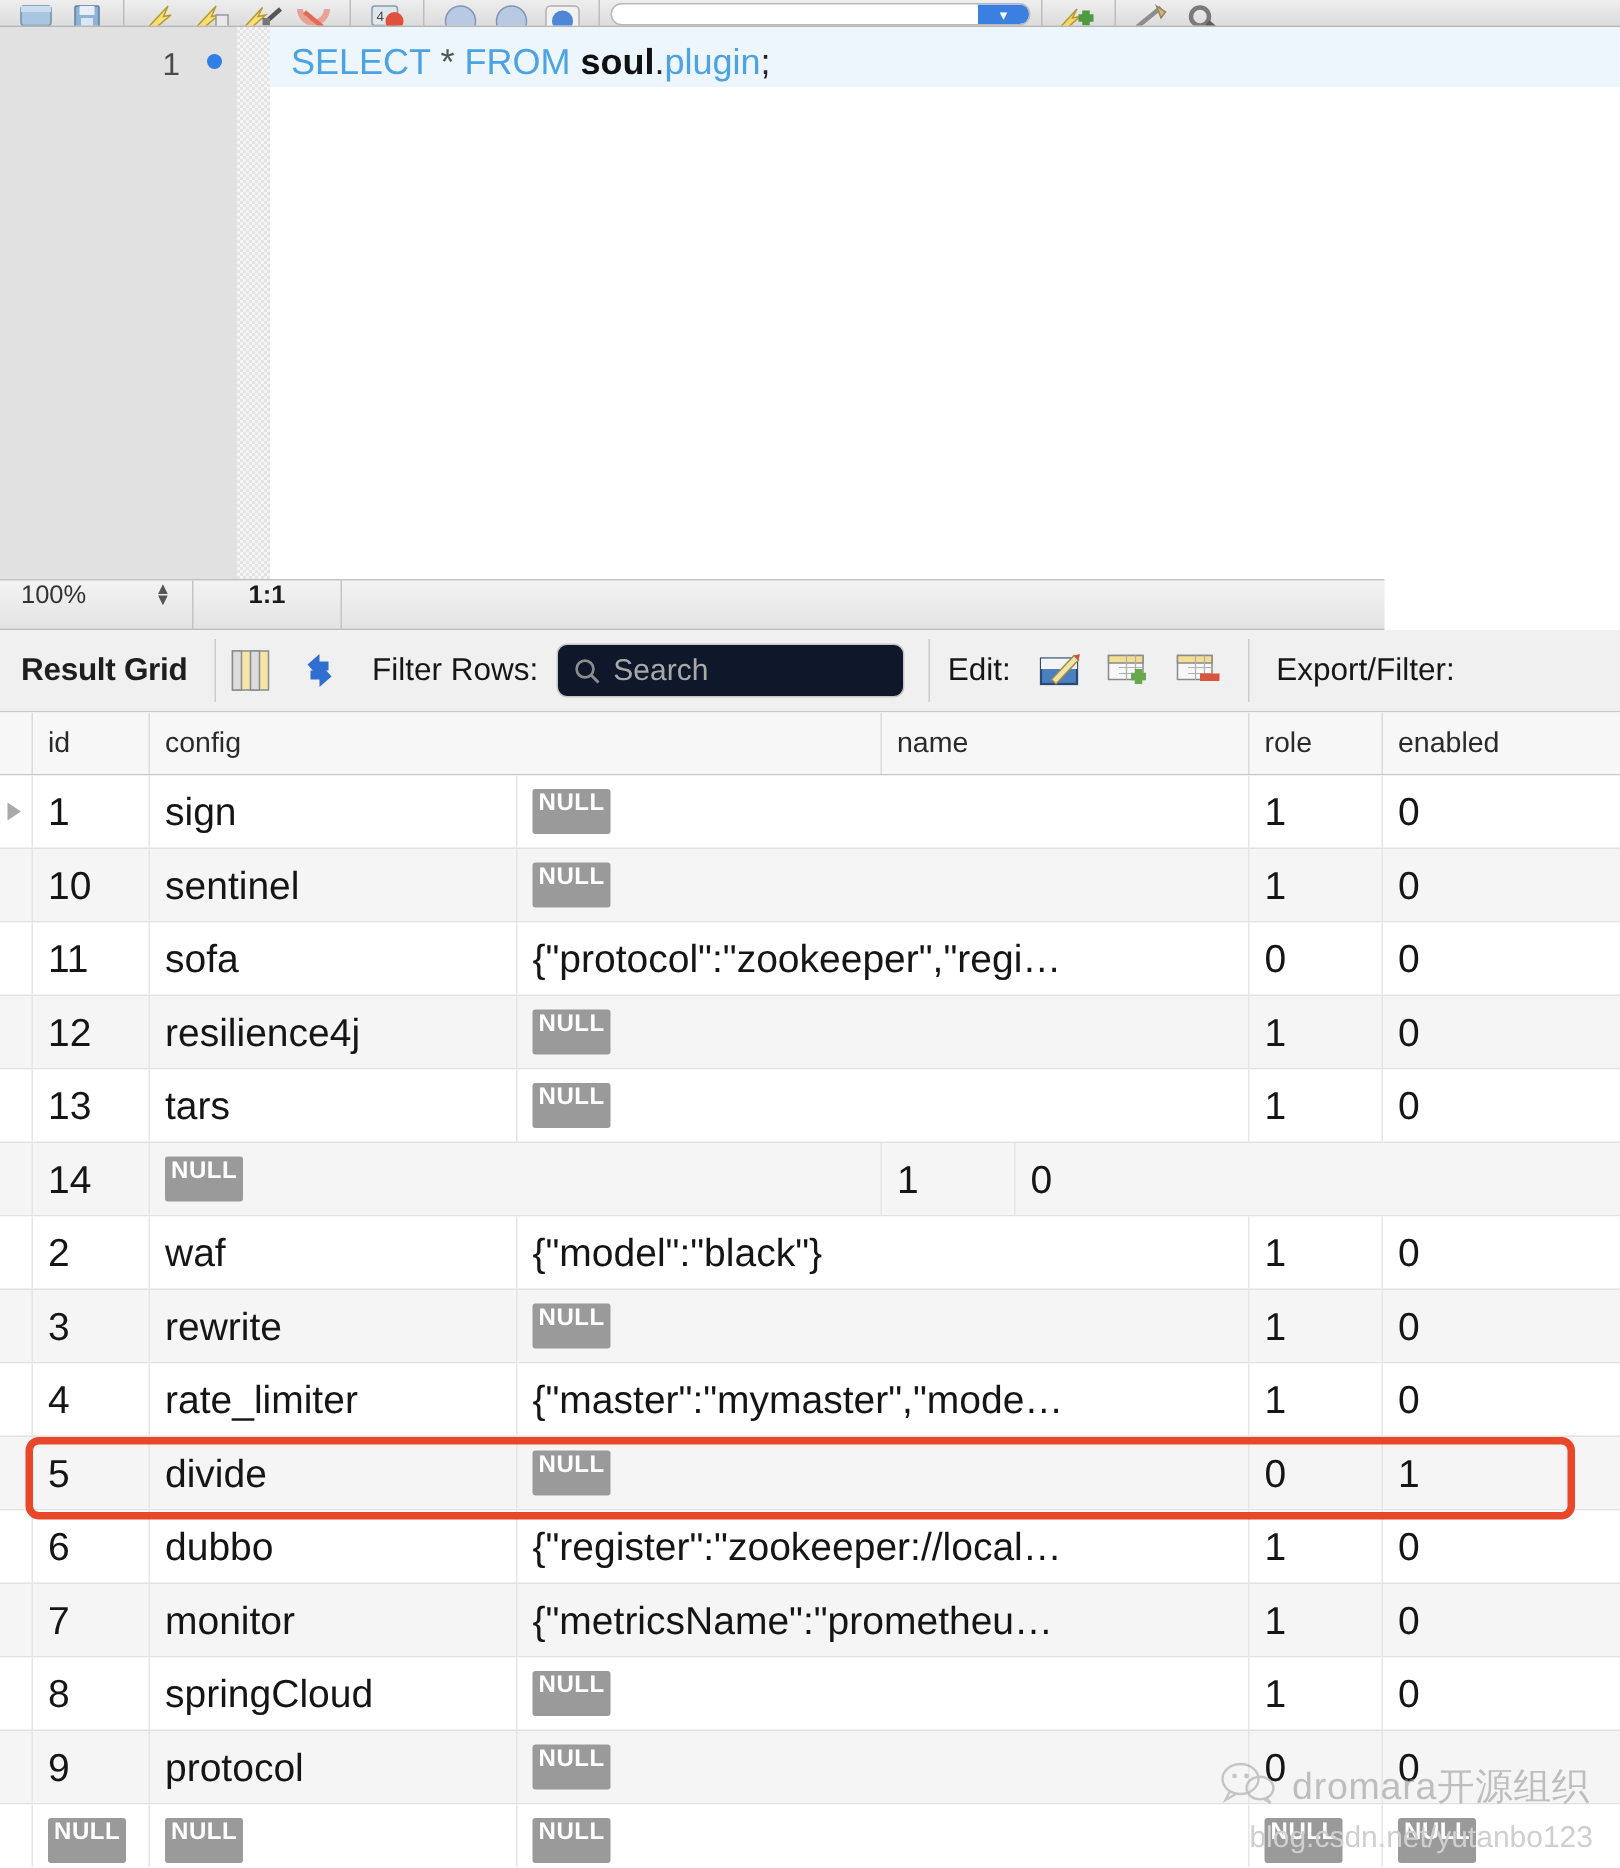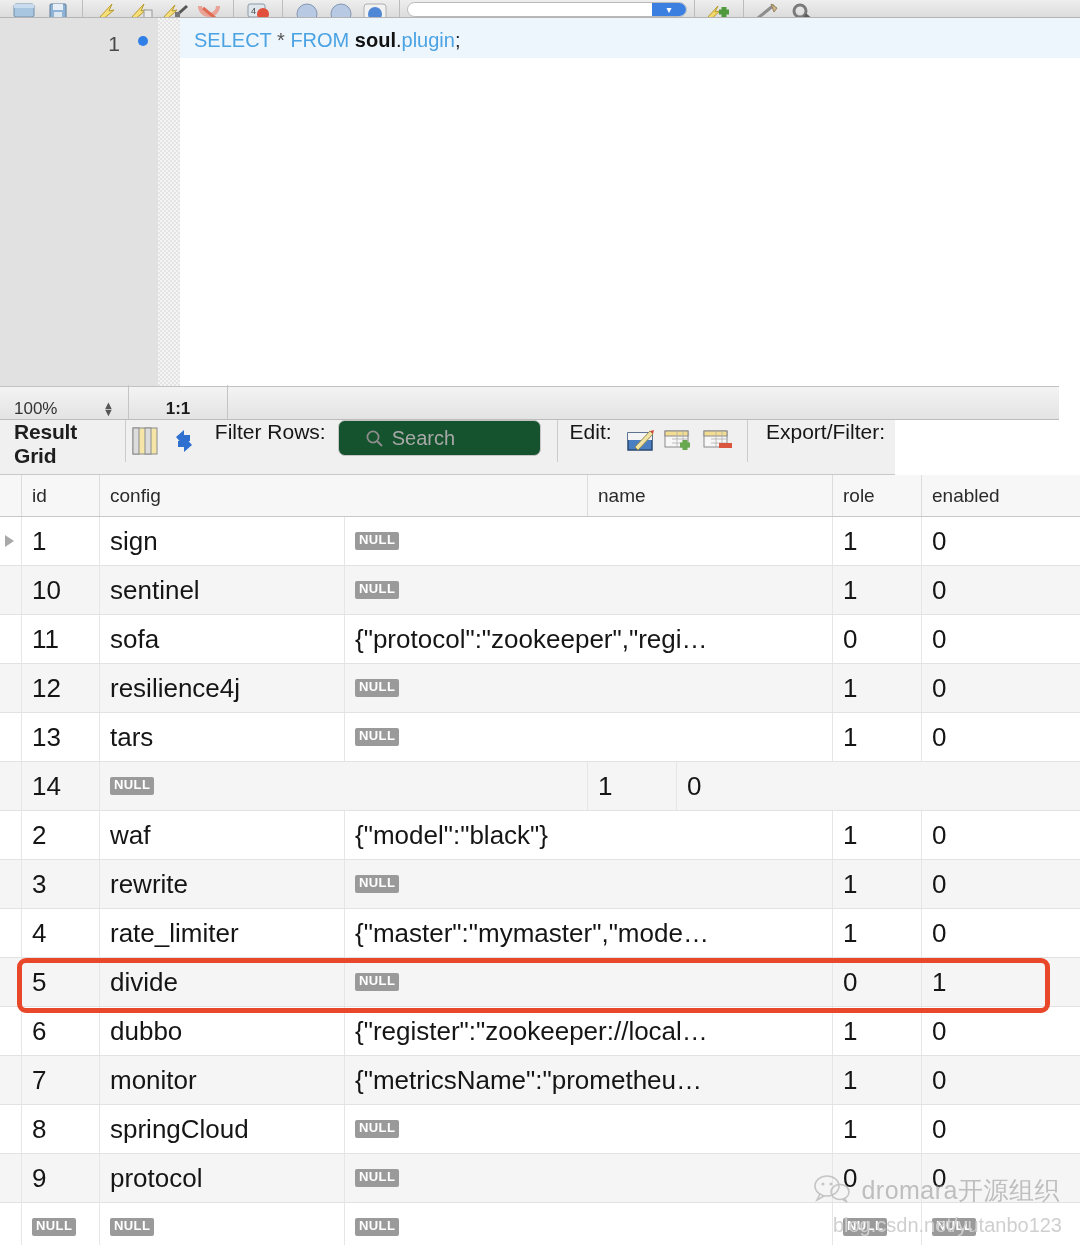--- a/index.html
+++ b/index.html
@@ -121,42 +121,42 @@
     top: 18px;
     left: 138px;
     width: 10px; height: 10px;
     border-radius: 50%;
     background: #2f7fe6;
   }
   .sql-text {
     position: absolute;
     top: 12px;
     left: 194px;
-    font-size: 20px;
+    font-size: 24px;
     font-family: "Liberation Sans", sans-serif;
     white-space: pre;
     letter-spacing: 0px;
     line-height: 1;
   }
   .kw   { color: #4ba3e3; }
   .star { color: #555555; }
   .tbl  { color: #111111; font-weight: 600; }
   .obj  { color: #4ba3e3; }
   .pn   { color: #222222; }
 
   
   .statusbar {
     position: absolute;
     top: 386px; left: 0;
-    width: 1059px; height: 34px;
+    width: 923px; height: 34px;
     background: linear-gradient(#f3f3f3, #e3e3e3);
     border-top: 1px solid #c2c2c2;
     border-bottom: 1px solid #bcbcbc;
     display: flex;
-    align-items: flex-end;
+    align-items: flex-start;
     box-sizing: border-box;
   }
   .sb-zoom {
     width: 128px;
     display: flex;
     align-items: center;
     justify-content: space-between;
     padding: 0 14px;
     box-sizing: border-box;
     font-size: 17px;
@@ -170,24 +170,25 @@
   .sb-pos {
     width: 98px; text-align: center;
     font-size: 17px; font-weight: bold; color: #1a1a1a;
   }
   .sb-rest { flex: 1; }
 
   
   .resultbar {
     position: absolute;
     top: 420px; left: 0;
-    width: 895px; height: 55px;
+    width: 1080px; height: 55px;
     background: #f0f0f0;
     border-bottom: 1px solid #c9c9c9;
     display: flex;
+    align-items: center;
     box-sizing: border-box;
   }
   .rb-title {
     padding: 0 18px 0 14px;
     font-size: 21px;
     font-weight: bold;
     color: #1e1e1e;
     letter-spacing: -0.2px;
   }
   .rb-div { width: 1px; height: 42px; background: #cccccc; }
@@ -196,25 +197,25 @@
     display: flex; align-items: center; justify-content: center;
   }
   .rb-label {
     font-size: 21px;
     color: #161616;
     padding: 0 10px 0 12px;
     white-space: nowrap;
   }
   .search-field {
     width: 232px; height: 36px;
-    background: #14532d;
+    background: #0f172a;
     border: 1px solid #c6c6c6;
     border-radius: 7px;
     display: flex; align-items: center;
-    padding: 0 26px;
+    padding: 0 10px;
     box-sizing: border-box;
     margin-left: 2px;
   }
   .search-field .ph {
     font-size: 20px;
     color: #a8a8a8;
     margin-left: 8px;
   }
 
   
@@ -267,24 +268,24 @@
   .c-id      { width: 78px;  flex: 0 0 78px; }
   .c-name    { width: 245px; flex: 0 0 245px; }
   .c-config  { width: 488px; flex: 0 0 488px; }
   .c-role    { width: 89px;  flex: 0 0 89px; }
   .c-enabled { width: 158px; flex: 0 0 158px; border-right: none !important; }
 
   .null {
     display: inline-block;
     background: #9a9a9a;
     color: #ffffff;
-    font-size: 13px;
+    font-size: 16px;
     font-weight: bold;
     letter-spacing: 0.4px;
-    padding: 1px 4px 2px 4px;
+    padding: 1px 4px 12px 4px;
     border-radius: 2px;
     font-family: "Liberation Sans", sans-serif;
     line-height: 1.1;
   }
   .rowcaret {
     position: absolute;
     left: 5px; top: 50%;
     transform: translateY(-50%);
     width: 0; height: 0;
     border-left: 9px solid #a9a9a9;

